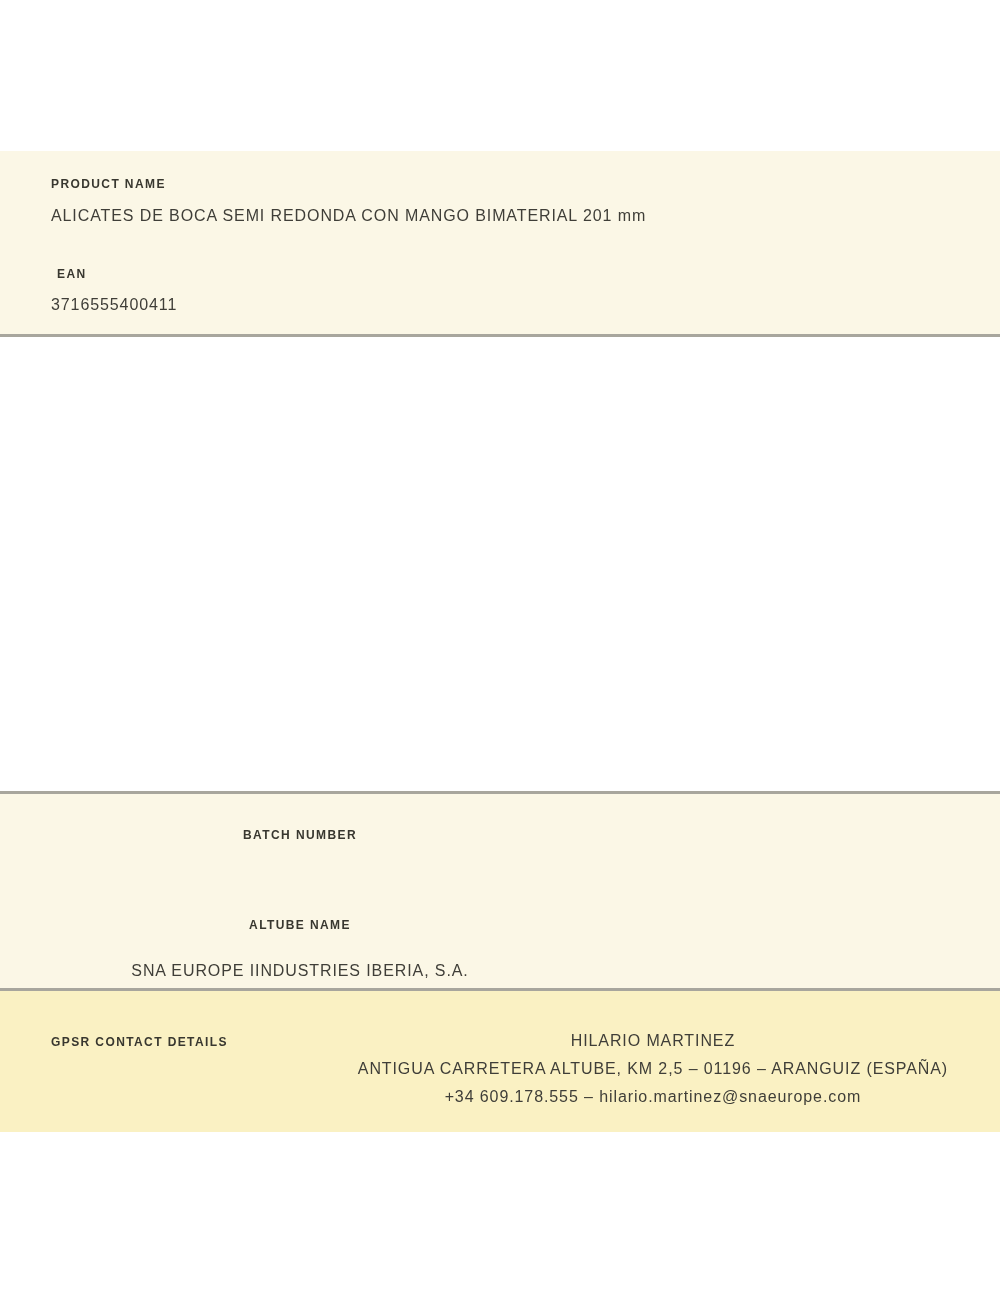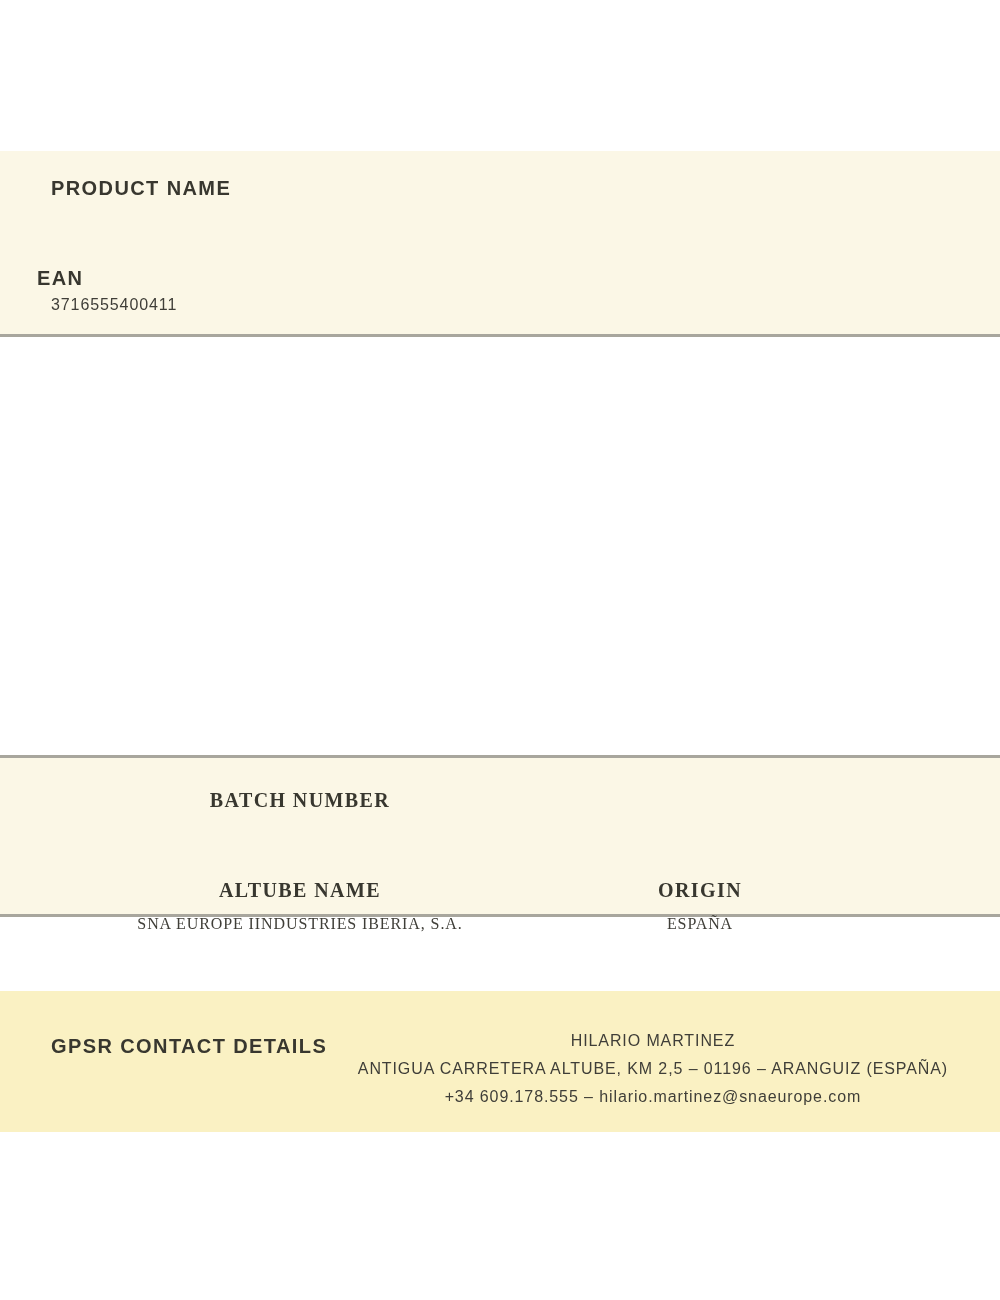--- a/index.html
+++ b/index.html
@@ -16,21 +16,21 @@
     position:relative;
     width:1000px;
     height:1300px;
     background:var(--bg-page);
     font-family:"Liberation Sans","DejaVu Sans",sans-serif;
     color:var(--text);
     overflow:hidden;
   }
   .label{
     font-weight:bold;
-    font-size:20px;
+    font-size:12px;
     letter-spacing:1.4px;
     color:var(--label);
     white-space:nowrap;
   }
   .value{
     font-weight:normal;
     font-size:16px;
     letter-spacing:0.9px;
     color:var(--text);
     white-space:nowrap;
@@ -38,38 +38,37 @@
   
   .product-section{
     position:absolute;
     left:0; top:151px;
     width:1000px; height:186px;
     background:var(--bg-cream);
     border-bottom:3px solid var(--border);
   }
   .product-section .l1{position:absolute;left:51px;top:26px;}
   .product-section .v1{position:absolute;left:51px;top:56px;}
-  .product-section .l2{position:absolute;left:37px;top:116px;}
+  .product-section .l2{position:absolute;left:57px;top:116px;}
   .product-section .v2{position:absolute;left:51px;top:145px;}
   
   .batch-section{
     position:absolute;
-    left:0; top:755px;
-    width:1000px; height:162px;
+    left:0; top:791px;
+    width:1000px; height:200px;
     background:var(--bg-cream);
     border-top:3px solid var(--border);
     border-bottom:3px solid var(--border);
-    font-family:Liberation Serif, serif;
   }
   .cell{
     position:absolute;
     width:400px;
     text-align:center;
   }
-  .cell .value{display:block;margin-top:13px;}
+  .cell .value{display:block;margin-top:29px;}
   .cell-batch{left:100px;top:31px;}
   .cell-exp{left:500px;top:31px;}
   .cell-legal{left:100px;top:121px;}
   .cell-origin{left:500px;top:121px;}
   
   .gpsr-section{
     position:absolute;
     left:0; top:991px;
     width:1000px; height:141px;
     background:var(--bg-yellow);
@@ -83,36 +82,33 @@
   }
   .gpsr-contact .value{display:block;}
 </style>
 </head>
 <body>
 
 <div class="page">
 
   <section class="product-section">
     <div class="label l1">PRODUCT NAME</div>
+    <div class="value v1">ALICATES DE BOCA SEMI REDONDA CON MANGO BIMATERIAL 201 mm</div>
     <div class="label l2">EAN</div>
     <div class="value v2">3716555400411</div>
   </section>
 
   <section class="batch-section">
     <div class="cell cell-batch">
       <span class="label">BATCH NUMBER</span>
       <span class="value"></span>
     </div>
     <div class="cell cell-legal">
       <span class="label">ALTUBE NAME</span>
       <span class="value">SNA EUROPE IINDUSTRIES IBERIA, S.A.</span>
-    </div>
-    <div class="cell cell-origin">
-      <span class="label">ORIGIN</span>
-      <span class="value">ESPAÑA</span>
     </div>
   </section>
 
   <section class="gpsr-section">
     <div class="label gpsr-title">GPSR CONTACT DETAILS</div>
     <div class="gpsr-contact">
       <span class="value">HILARIO MARTINEZ</span>
       <span class="value">ANTIGUA CARRETERA ALTUBE, KM 2,5 – 01196 – ARANGUIZ (ESPAÑA)</span>
       <span class="value">+34 609.178.555 – hilario.martinez@snaeurope.com</span>
     </div>

